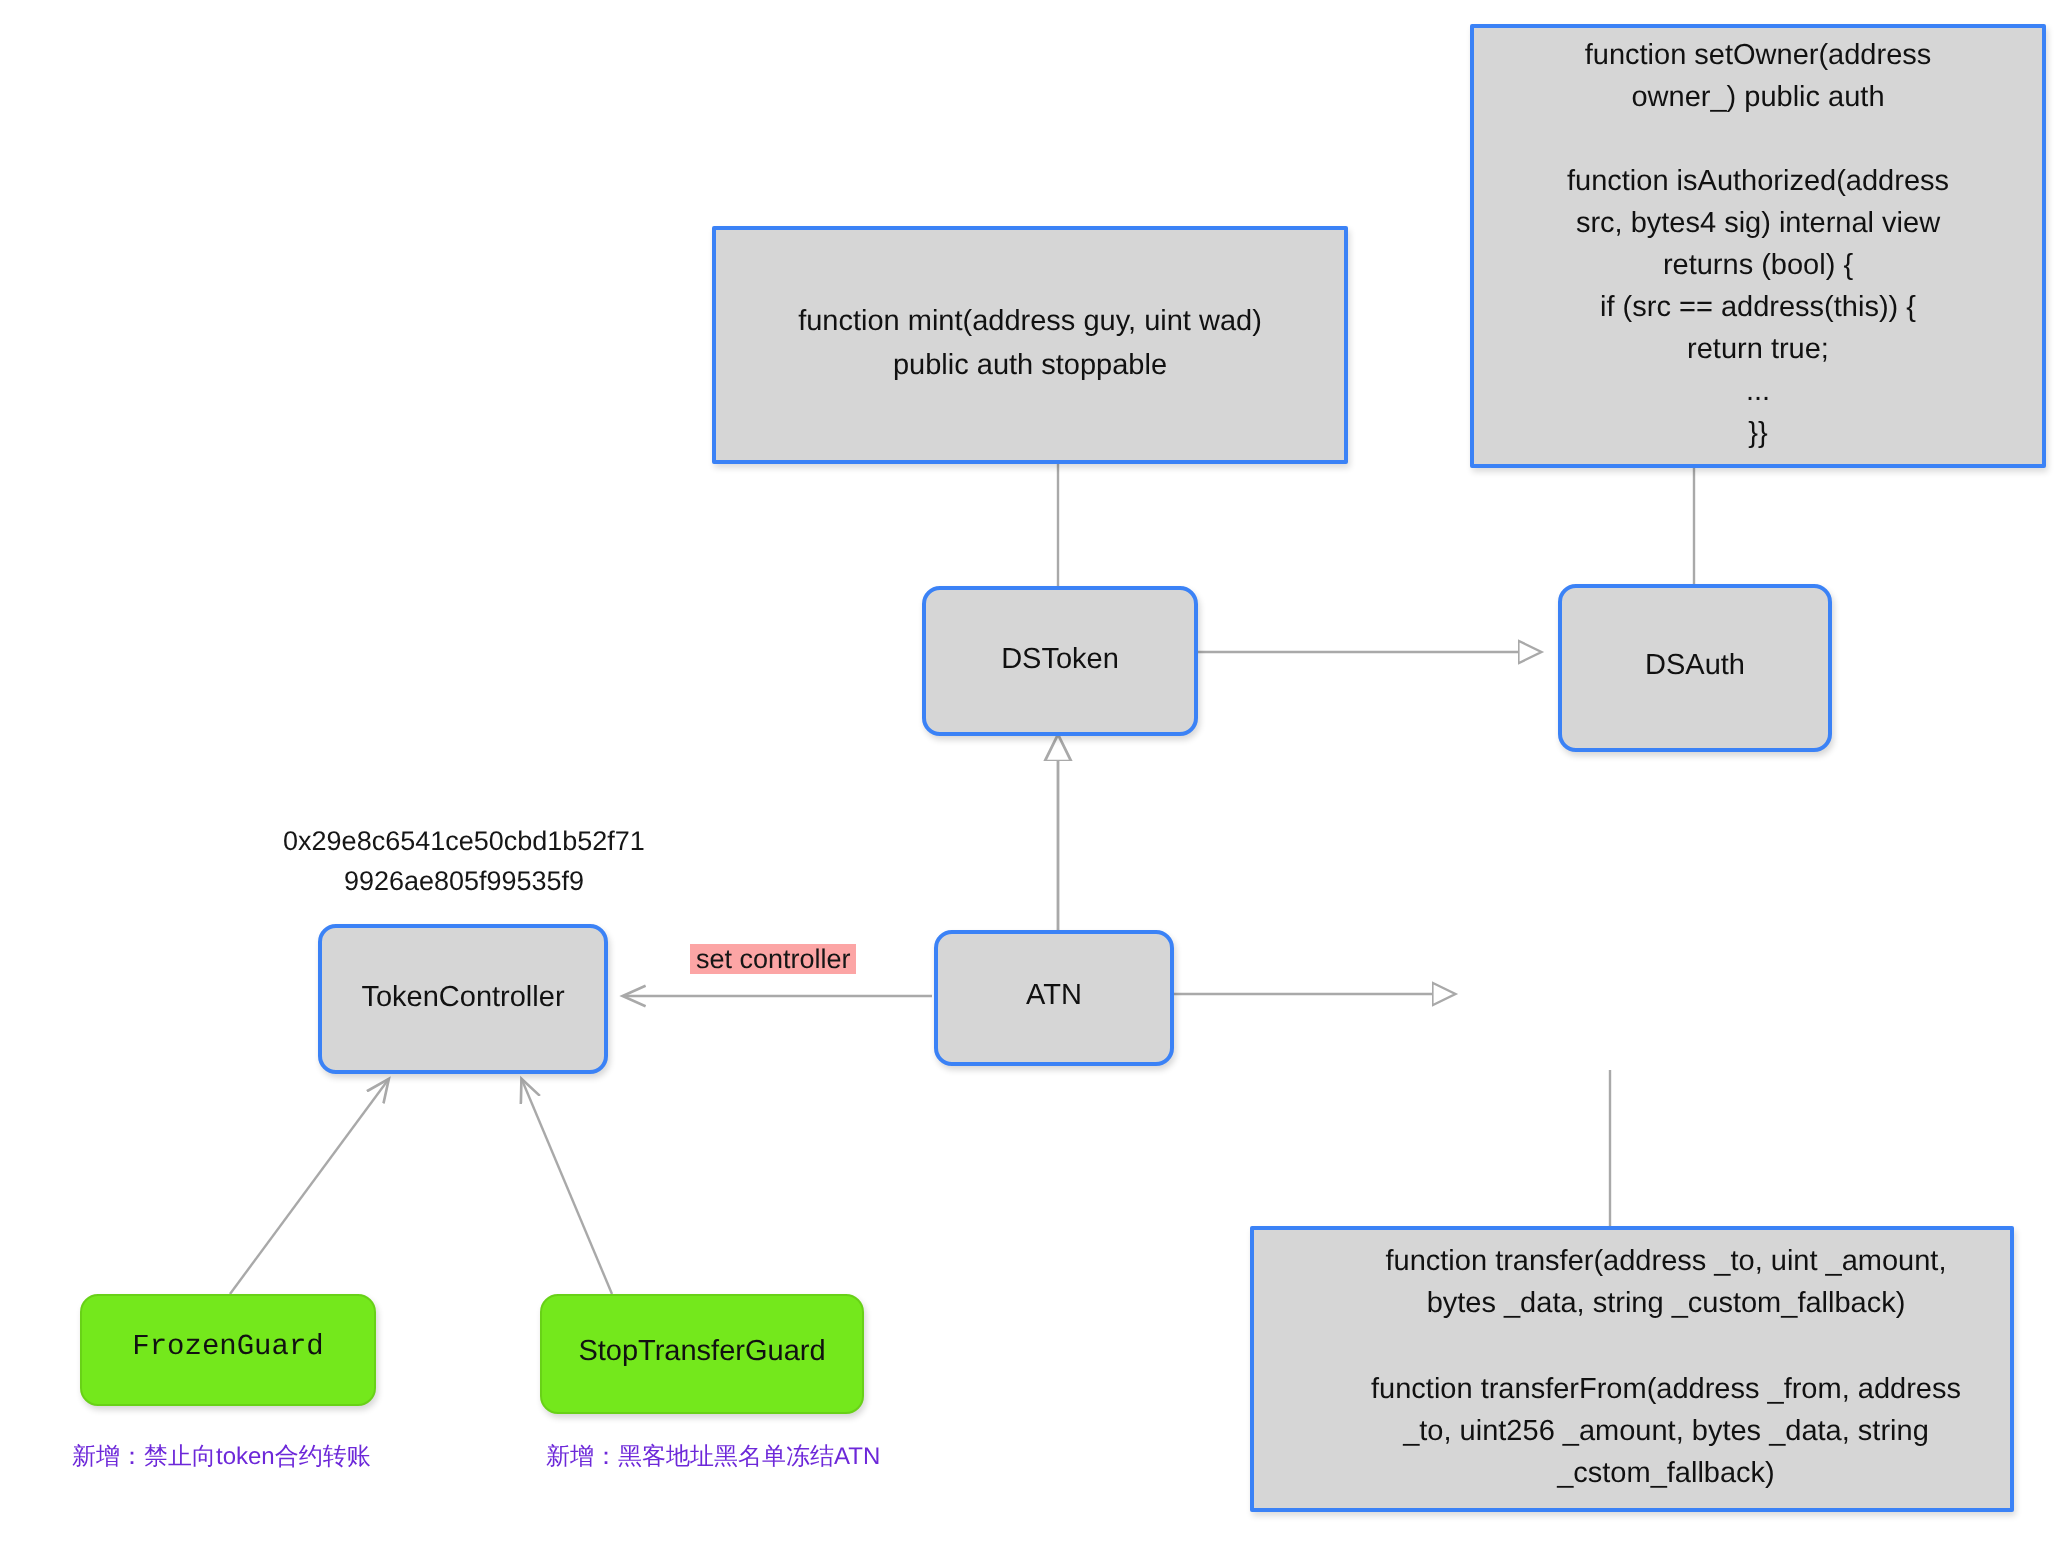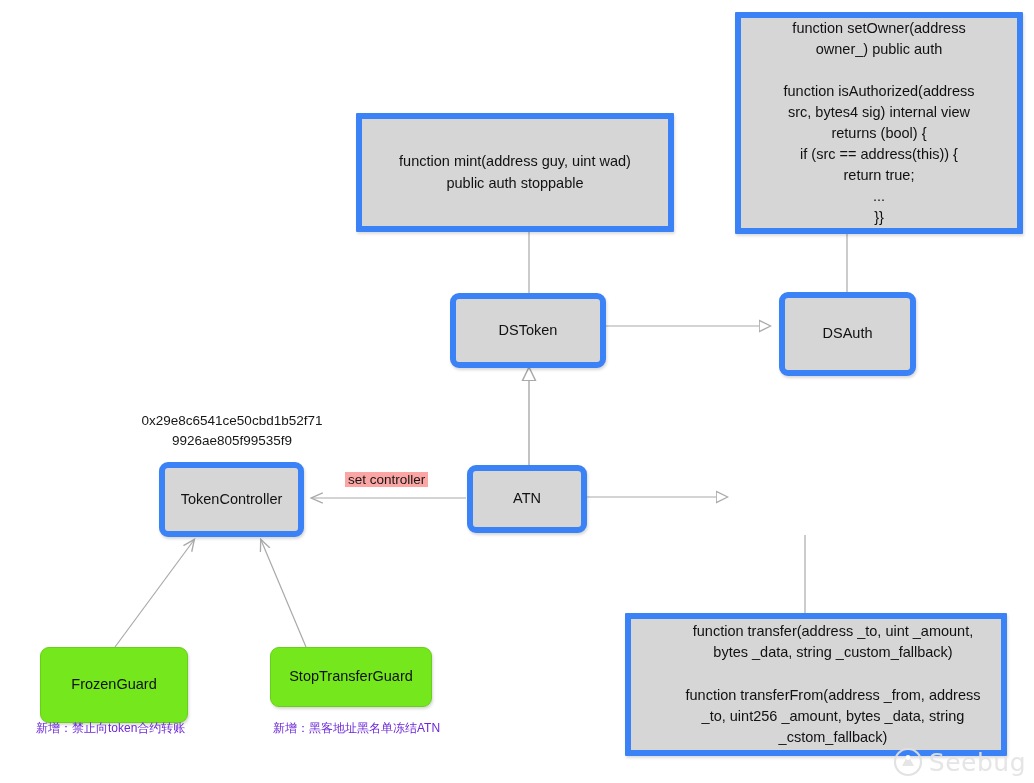--- a/index.html
+++ b/index.html
@@ -27,21 +27,21 @@
     pointer-events: none;
   }
   .node {
     position: absolute;
     box-sizing: border-box;
     display: flex;
     align-items: center;
     justify-content: center;
     text-align: center;
     background: #d6d6d6;
-    border: 6px solid #3b82f6;
+    border: 2px solid #3b82f6;
     color: #111111;
     line-height: 1.45;
     z-index: 2;
   }
   .entity {
     border-radius: 9px;
     font-size: 14.5px;
     box-shadow: 1px 2px 3px rgba(0,0,0,0.16);
   }
   .note {
@@ -158,57 +158,49 @@
 
   <div class="node note" style="left:625px; top:613px; width:382px; height:143px;padding-left:48px;">
     <div class="note-text">function transfer(address _to, uint _amount,
 bytes _data, string _custom_fallback)
 
 function transferFrom(address _from, address
 _to, uint256 _amount, bytes _data, string
 _cstom_fallback)</div>
   </div>
 
-  <div class="node entity" style="left:450px; top:293px; width:156px; height:75px;">
+  <div class="node entity" style="left:461px; top:293px; width:138px; height:75px;">
     <span>DSToken</span>
   </div>
 
   <div class="node entity" style="left:779px; top:292px; width:137px; height:84px;">
     <span>DSAuth</span>
   </div>
 
   <div class="node entity" style="left:159px; top:462px; width:145px; height:75px;">
     <span>TokenController</span>
   </div>
 
   <div class="node entity" style="left:467px; top:465px; width:120px; height:68px;">
     <span>ATN</span>
   </div>
 
 
-  <div class="node green" style="left:40px; top:647px; width:148px; height:76px;">
+  <div class="node green" style="left:40px; top:647px; width:148px; height:56px;font-family:Liberation Mono, monospace;">
     <span>FrozenGuard</span>
   </div>
 
   <div class="node green" style="left:270px; top:647px; width:162px; height:60px;">
     <span>StopTransferGuard</span>
   </div>
 
   <div class="addr-label" style="left:112px; top:411px; width:240px;">0x29e8c6541ce50cbd1b52f71
 9926ae805f99535f9</div>
 
 
   <div class="edge-label" style="left:345px; top:472px;">set controller</div>
 
   <div class="caption" style="left:36px; top:720px;">新增：禁止向token合约转账</div>
 
   <div class="caption" style="left:273px; top:720px;">新增：黑客地址黑名单冻结ATN</div>
 
-  <div class="watermark">
-    <svg width="30" height="30" viewBox="0 0 30 30">
-      <circle cx="15" cy="15" r="13" fill="none" stroke="#e0e0e0" stroke-width="2.2"></circle>
-      <path d="M15 8 L21 19 L9 19 Z" fill="#e3e3e3"></path>
-      <circle cx="15" cy="10.5" r="2.4" fill="#ffffff"></circle>
-    </svg>
-    <span class="wm-text">Seebug</span>
-  </div>
 
 </div>
 
 </body></html>

